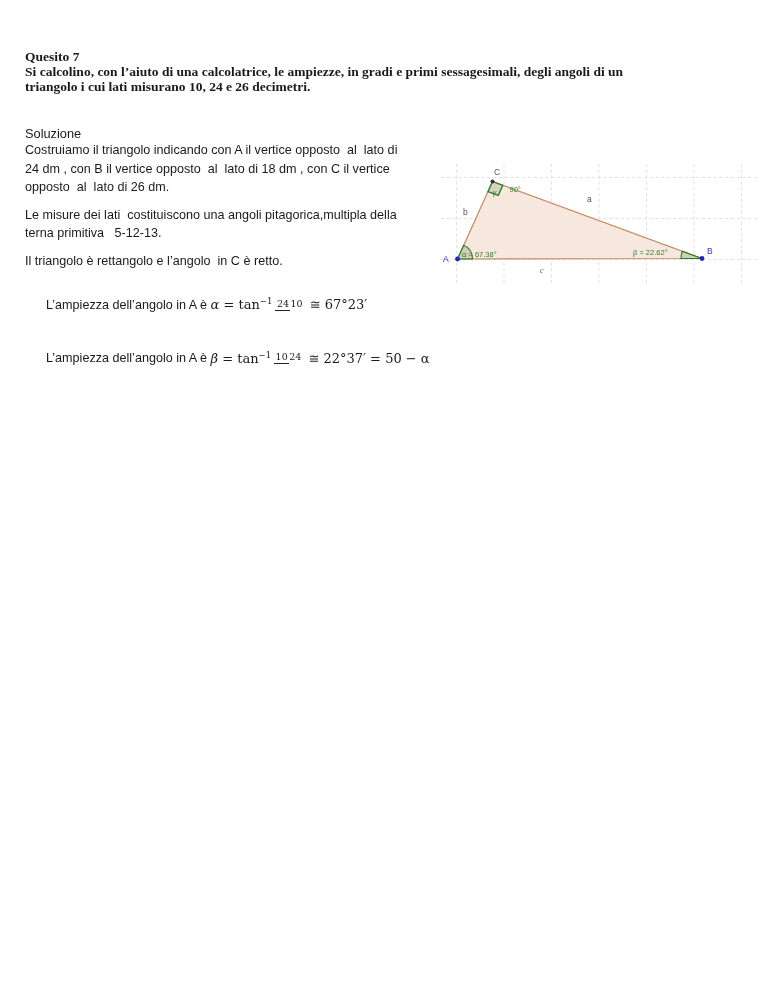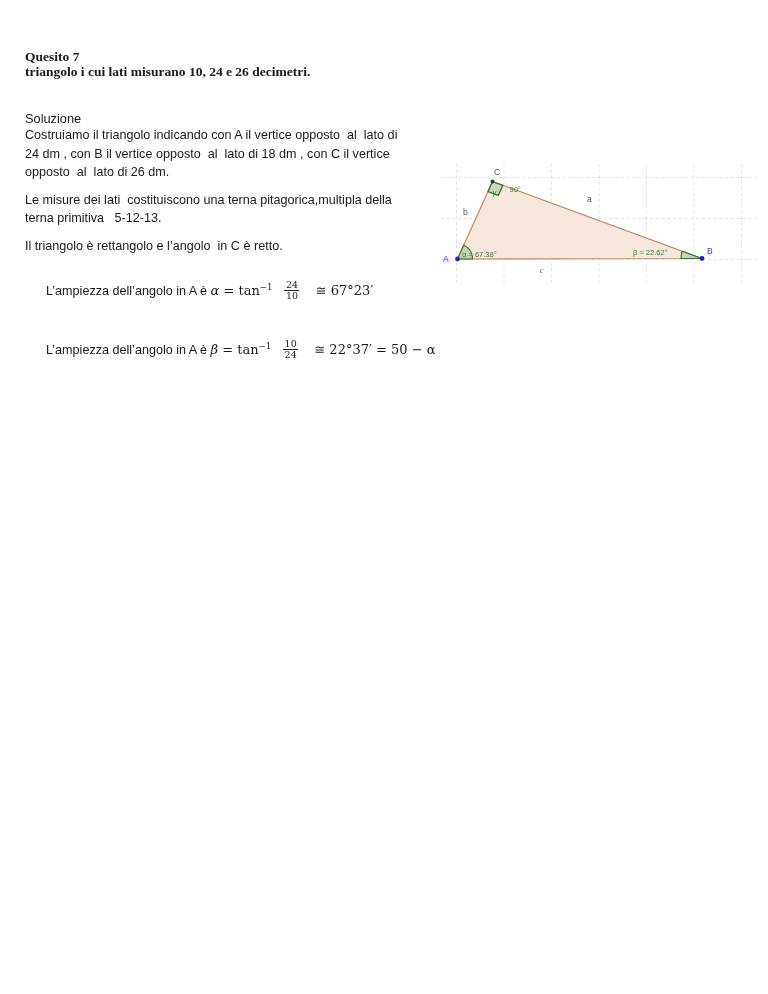--- a/index.html
+++ b/index.html
@@ -19,23 +19,23 @@
   .sol-head { margin-top:33px; font-weight:normal; font-size:12.8px; line-height:14px; }
   .para { }
   .para.tight { margin-top:9px; }
   .p-line { font-size:12.6px; line-height:18.5px; white-space:pre-wrap; }
   .formula { margin-top:12px; font-size:12.6px; white-space:pre-wrap; }
   .formula.second { margin-top:9px; }
   .math { font-family:"DejaVu Serif", serif; font-size:13px; }
   .math .var { font-style:italic; }
   .math sup { font-size:8.5px; }
   .frac {
-    display:inline-flex; flex-direction:column; text-align:center;
+    display:inline-flex; flex-direction:row; text-align:center;
     font-family:"DejaVu Serif", serif; font-size:9.5px; line-height:1.1;
-    vertical-align:middle; margin:0 12px; position:relative; top:-1px;justify-content:flex-end;
+    vertical-align:middle; margin:0 3px; position:relative; top:-1px;justify-content:flex-end;
   }
   .frac .num { border-bottom:1px solid #222; padding:0 1.5px; }
   .diagram { position:absolute; left:435px; top:158px; width:333px; height:135px; }
   .grid line { stroke:#d9d9d9; stroke-width:0.8; stroke-dasharray:3 2.8; }
   .tri { stroke:#c6875f; stroke-width:1.2; }
   .ang { fill:rgba(125,165,95,0.35); stroke:#2d7d2d; stroke-width:1.1; }
   .sq  { fill:rgba(125,165,95,0.28); stroke:#2d7d2d; stroke-width:1.3; }
   .t-green  { fill:#2d7d2d; font-size:7.5px; font-family:"Liberation Sans", sans-serif; }
   .t-green-i{ fill:#2d7d2d; font-size:7.5px; font-style:italic; font-family:"Liberation Sans", sans-serif; }
   .t-blue { fill:#3333cc; font-size:8.5px; font-family:"Liberation Sans", sans-serif; }
@@ -44,32 +44,33 @@
   .pt-blue { fill:#2222cc; }
   .pt-dark { fill:#333333; }
 </style>
 </head>
 <body>
 
 <div class="page">
 
   <div class="textcol">
     <div class="q-title">Quesito 7</div>
+    <div class="q-line">Si calcolino, con l’aiuto di una calcolatrice, le ampiezze, in gradi e primi sessagesimali, degli angoli di un</div>
     <div class="q-line">triangolo i cui lati misurano 10, 24 e 26 decimetri.</div>
 
     <div class="sol-head">Soluzione</div>
 
     <div class="para">
       <div class="p-line">Costruiamo il triangolo indicando con A il vertice opposto  al  lato di</div>
       <div class="p-line">24 dm , con B il vertice opposto  al  lato di 18 dm , con C il vertice</div>
       <div class="p-line">opposto  al  lato di 26 dm.</div>
     </div>
 
     <div class="para tight">
-      <div class="p-line">Le misure dei lati  costituiscono una terna pitagorica,multipla della</div>
+      <div class="p-line">Le misure dei lati  costituiscono una angoli pitagorica,multipla della</div>
       <div class="p-line">terna primitiva   5-12-13.</div>
     </div>
 
     <div class="para tight">
       <div class="p-line">Il triangolo è rettangolo e l’angolo  in C è retto.</div>
     </div>
 
     <div class="formula">
       <span>L’ampiezza dell’angolo in A è </span><span class="math"><span class="var">α</span><span> = tan</span><sup>−1</sup><span class="frac"><span class="num">24</span><span class="den">10</span></span><span> ≅ 67°23′</span></span>
     </div>

